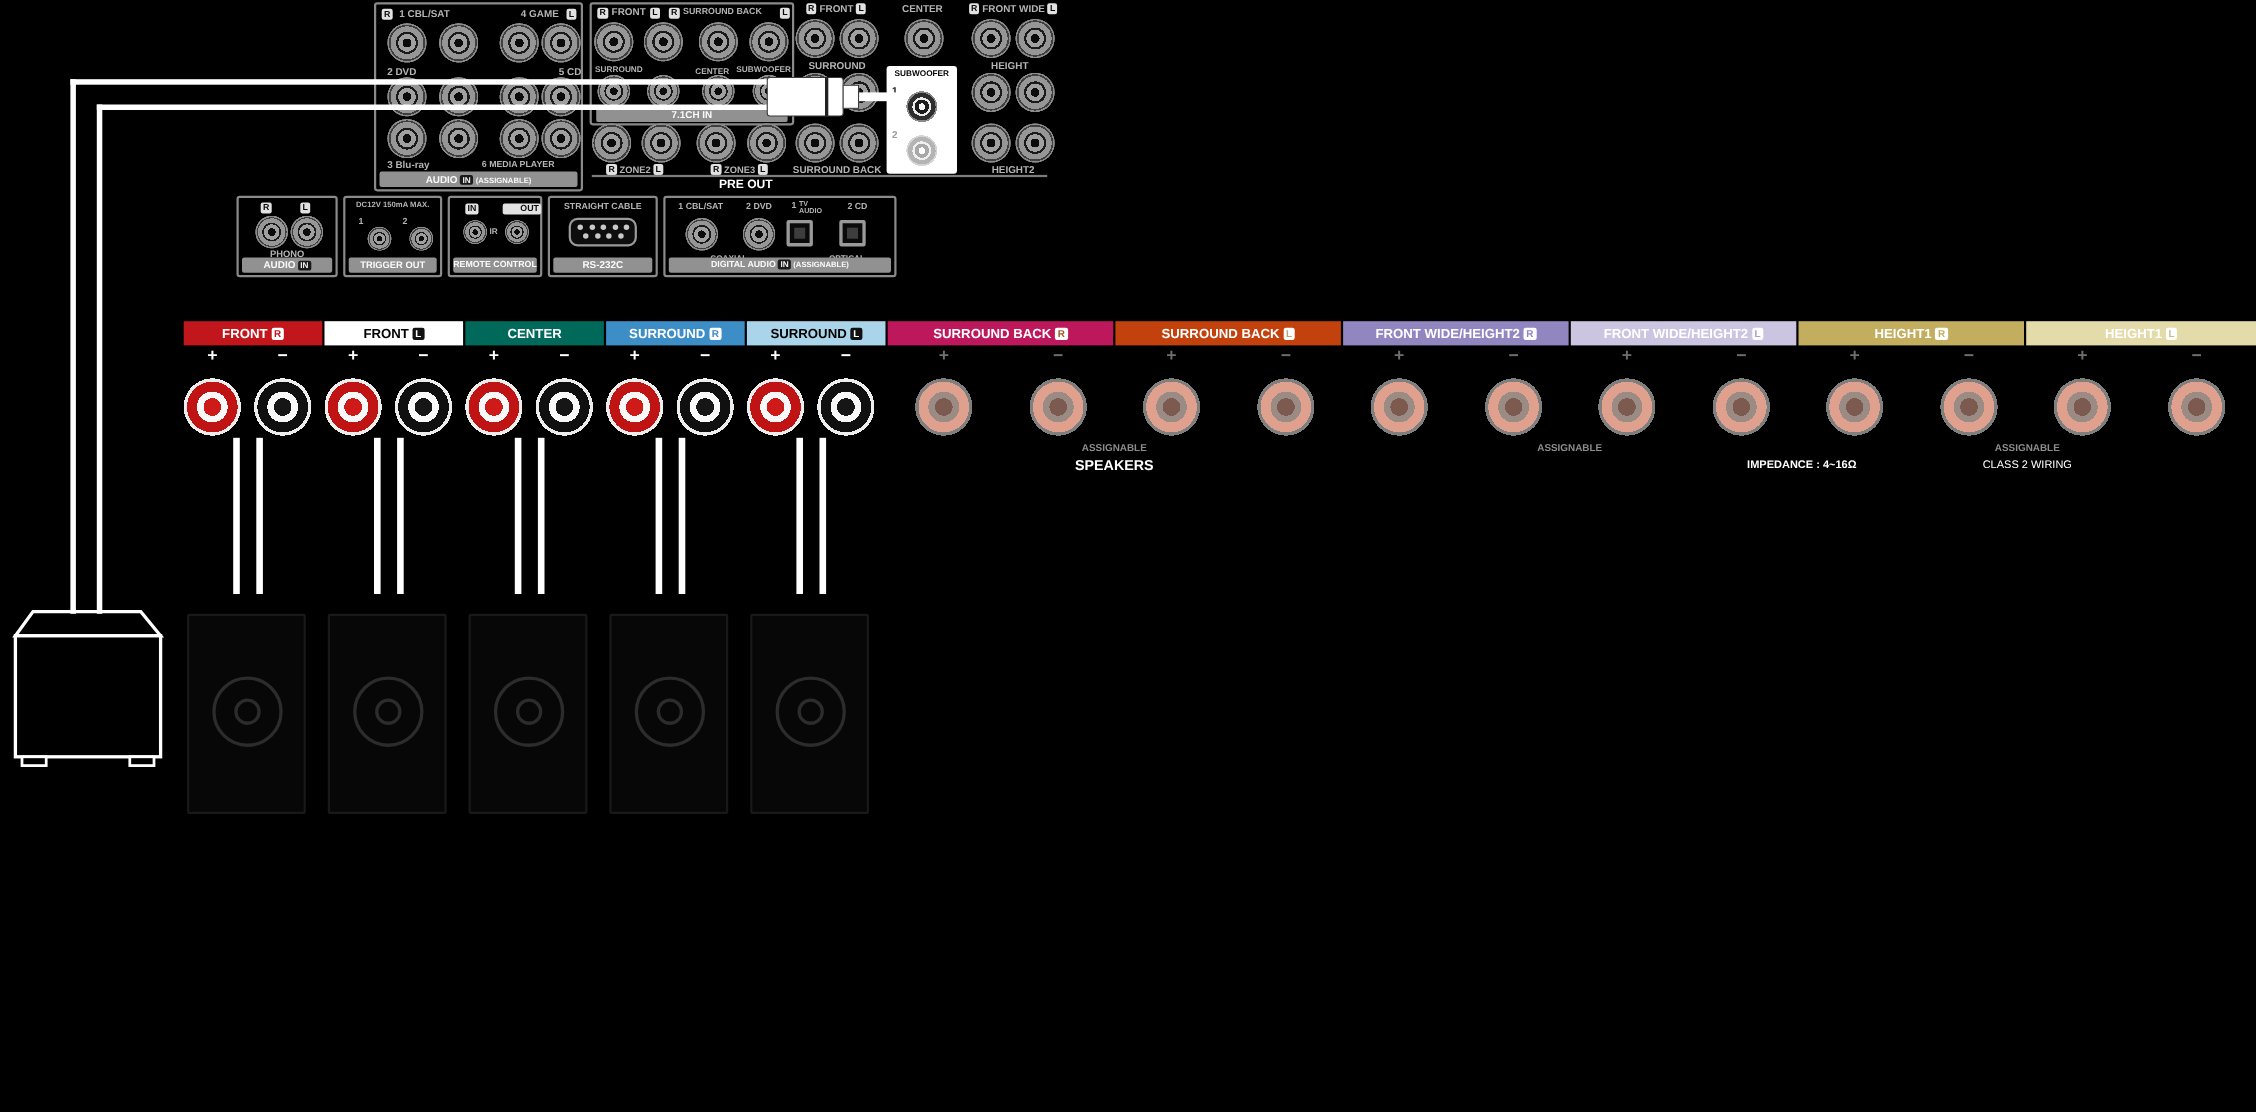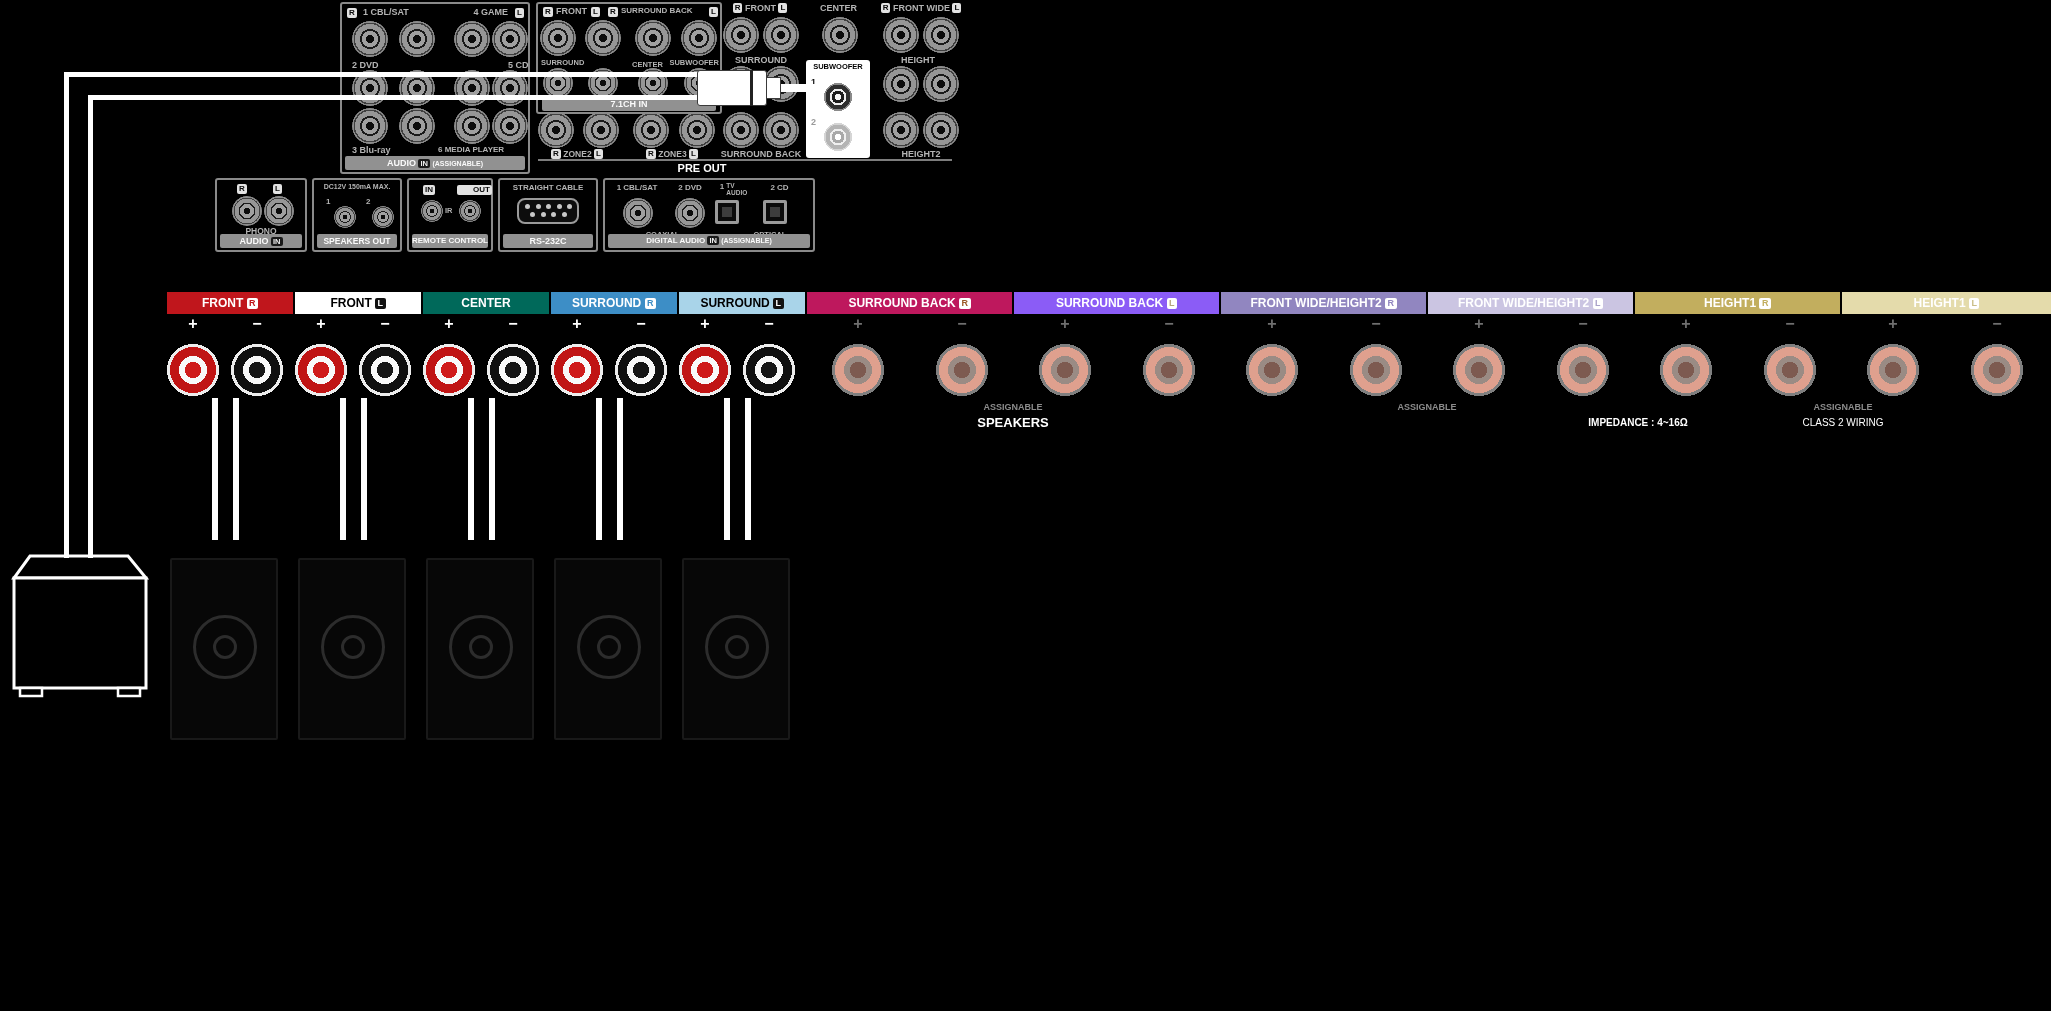--- a/index.html
+++ b/index.html
@@ -145,41 +145,41 @@
     <div class="subjack off" style="left:17px;top:62px;"></div>
   </div>
 
   <div class="jack36" style="left:723px;top:112px;"></div>
   <div class="jack36" style="left:763px;top:112px;"></div>
   <div class="jack36" style="left:883px;top:112px;"></div>
   <div class="jack36" style="left:923px;top:112px;"></div>
   <div class="glabel ctr" style="left:711px;top:149px;width:100px;">SURROUND BACK</div>
   <div class="glabel ctr" style="left:886px;top:149px;width:70px;">HEIGHT2</div>
   <div class="a" style="left:538px;top:159px;width:414px;height:2px;background:#7d7d7d;"></div>
-  <div class="a ctr" style="left:652px;top:162px;width:100px;color:#fff;font-weight:bold;font-size:11px;">PRE OUT</div>
+  <div class="a ctr" style="left:628px;top:162px;width:100px;color:#fff;font-weight:bold;font-size:11px;">PRE OUT</div>
 
   <div class="panel" style="left:215px;top:178px;width:92px;height:74px;">
     <span class="a badge" style="left:20px;top:4px;">R</span>
     <span class="a badge" style="left:56px;top:4px;">L</span>
     <div class="jack30" style="left:15px;top:16px;"></div>
     <div class="jack30" style="left:47px;top:16px;"></div>
     <div class="glabel ctr" style="left:0;right:0;top:46px;font-size:8.5px;">PHONO</div>
     <div class="gbar" style="left:3px;right:3px;bottom:2px;">
       <span>AUDIO</span>
       <span class="bar-badge">IN</span>
     </div>
   </div>
 
   <div class="panel" style="left:312px;top:178px;width:90px;height:74px;">
     <div class="glabel ctr" style="left:0;right:0;top:3px;font-size:7px;">DC12V 150mA MAX.</div>
     <span class="glabel" style="left:12px;top:17px;font-size:8px;">1</span>
     <span class="glabel" style="left:52px;top:17px;font-size:8px;">2</span>
     <div class="jack22" style="left:20px;top:26px;"></div>
     <div class="jack22" style="left:58px;top:26px;"></div>
-    <div class="gbar" style="left:3px;right:3px;bottom:2px;font-size:8.5px;">SPEAKERS OUT</div>
+    <div class="gbar" style="left:3px;right:3px;bottom:2px;font-size:8.5px;">TRIGGER OUT</div>
   </div>
 
   <div class="panel" style="left:407px;top:178px;width:86px;height:74px;">
     <span class="a badge" style="left:14px;top:5px;">IN</span>
     <span class="a badge" style="left:48px;top:5px;padding-left:16px;">OUT</span>
     <div class="jack22" style="left:12px;top:20px;"></div>
     <div class="jack22" style="left:50px;top:20px;"></div>
     <span class="glabel" style="left:36px;top:26px;font-size:7.5px;">IR</span>
     <div class="gbar" style="left:3px;right:3px;bottom:2px;font-size:8px;">REMOTE CONTROL</div>
   </div>
@@ -220,21 +220,21 @@
       <span class="bar-note">(ASSIGNABLE)</span>
     </div>
   </div>
 
   <div class="chip" style="left: 167px; width: 126px; background-color: rgb(192, 22, 28); color: rgb(255, 255, 255);"><span>FRONT</span> <span class="badge" style="background-color: rgb(255, 255, 255); color: rgb(192, 22, 28);">R</span></div>
   <div class="chip" style="left: 295px; width: 126px; background-color: rgb(255, 255, 255); color: rgb(0, 0, 0);"><span>FRONT</span> <span class="badge" style="background-color: rgb(17, 17, 17); color: rgb(255, 255, 255);">L</span></div>
   <div class="chip" style="left: 423px; width: 126px; background-color: rgb(0, 105, 90); color: rgb(255, 255, 255);"><span>CENTER</span> </div>
   <div class="chip" style="left: 551px; width: 126px; background-color: rgb(61, 142, 198); color: rgb(255, 255, 255);"><span>SURROUND</span> <span class="badge" style="background-color: rgb(255, 255, 255); color: rgb(61, 142, 198);">R</span></div>
   <div class="chip" style="left: 679px; width: 126px; background-color: rgb(169, 212, 233); color: rgb(0, 0, 0);"><span>SURROUND</span> <span class="badge" style="background-color: rgb(17, 17, 17); color: rgb(255, 255, 255);">L</span></div>
   <div class="chip" style="left: 807px; width: 205px; background-color: #be185d; color: rgb(255, 255, 255);"><span>SURROUND BACK</span> <span class="badge" style="background-color: rgb(255, 255, 255); color: rgb(156, 90, 40);">R</span></div>
-  <div class="chip" style="left: 1014px; width: 205px; background-color: #8b5cf6; color: rgb(255, 255, 255);"><span>SURROUND BACK</span> <span class="badge" style="background-color: rgb(255, 255, 255); color: rgb(181, 165, 125);">L</span></div>
+  <div class="chip" style="left: 1014px; width: 205px; background-color: #c2410c; color: rgb(255, 255, 255);"><span>SURROUND BACK</span> <span class="badge" style="background-color: rgb(255, 255, 255); color: rgb(181, 165, 125);">L</span></div>
   <div class="chip" style="left: 1221px; width: 205px; background-color: rgb(145, 134, 192); color: rgb(255, 255, 255);"><span>FRONT WIDE/HEIGHT2</span> <span class="badge" style="background-color: rgb(255, 255, 255); color: rgb(145, 134, 192);">R</span></div>
   <div class="chip" style="left: 1428px; width: 205px; background-color: rgb(203, 197, 226); color: rgb(255, 255, 255);"><span>FRONT WIDE/HEIGHT2</span> <span class="badge" style="background-color: rgb(255, 255, 255); color: rgb(169, 161, 201);">L</span></div>
   <div class="chip" style="left: 1635px; width: 205px; background-color: rgb(194, 174, 94); color: rgb(255, 255, 255);"><span>HEIGHT1</span> <span class="badge" style="background-color: rgb(255, 255, 255); color: rgb(194, 174, 94);">R</span></div>
   <div class="chip" style="left: 1842px; width: 209px; background-color: rgb(228, 219, 171); color: rgb(255, 255, 255);"><span>HEIGHT1</span> <span class="badge" style="background-color: rgb(255, 255, 255); color: rgb(201, 189, 133);">L</span></div>
 
   <div class="sign" style="left:181px;top:315px;">+</div>
   <div class="sign" style="left:245px;top:315px;">−</div>
   <div class="sign" style="left:309px;top:315px;">+</div>
   <div class="sign" style="left:373px;top:315px;">−</div>
   <div class="sign" style="left:437px;top:315px;">+</div>

